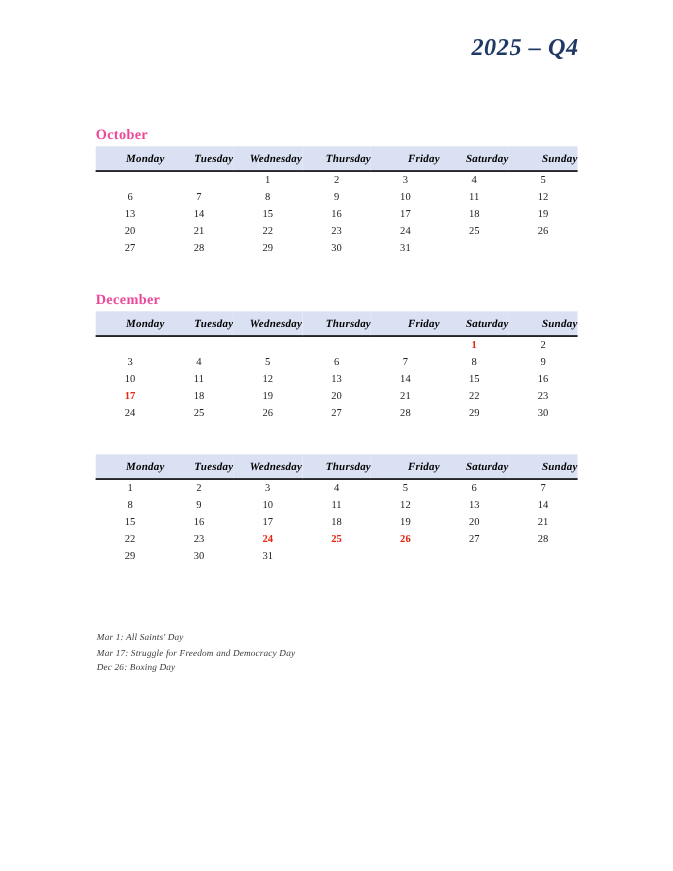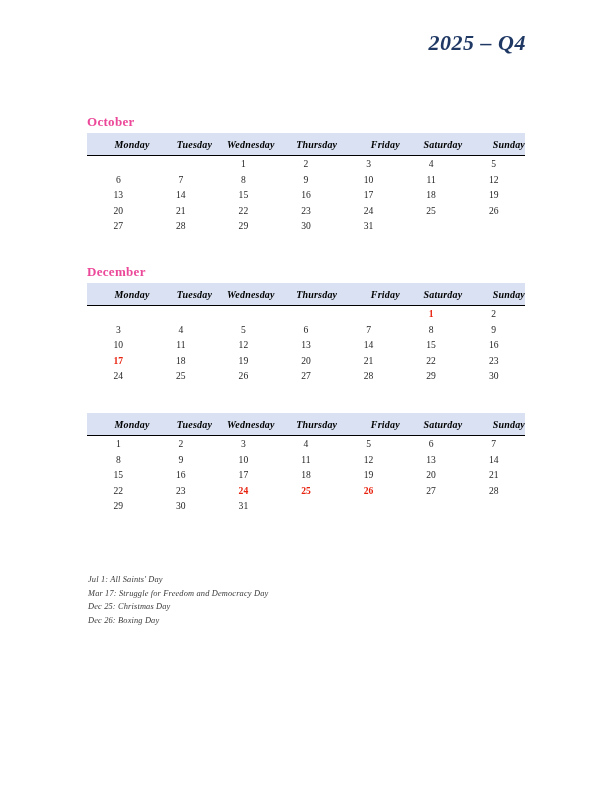--- a/index.html
+++ b/index.html
@@ -357,17 +357,16 @@
           <td class="empty"></td>
           <td class="empty"></td>
           <td class="empty"></td>
           <td class="empty"></td>
         </tr>
       </tbody>
   </table>
 </div>
 
 <div class="notes">
-  <div class="note-line">Jul 1: All Saints' Day</div>
+  <div class="note-line">Mar 1: All Saints' Day</div>
   <div class="note-line">Mar 17: Struggle for Freedom and Democracy Day</div>
-  <div class="note-line">Dec 25: Christmas Day</div>
   <div class="note-line">Dec 26: Boxing Day</div>
 </div>
 
 </body></html>

